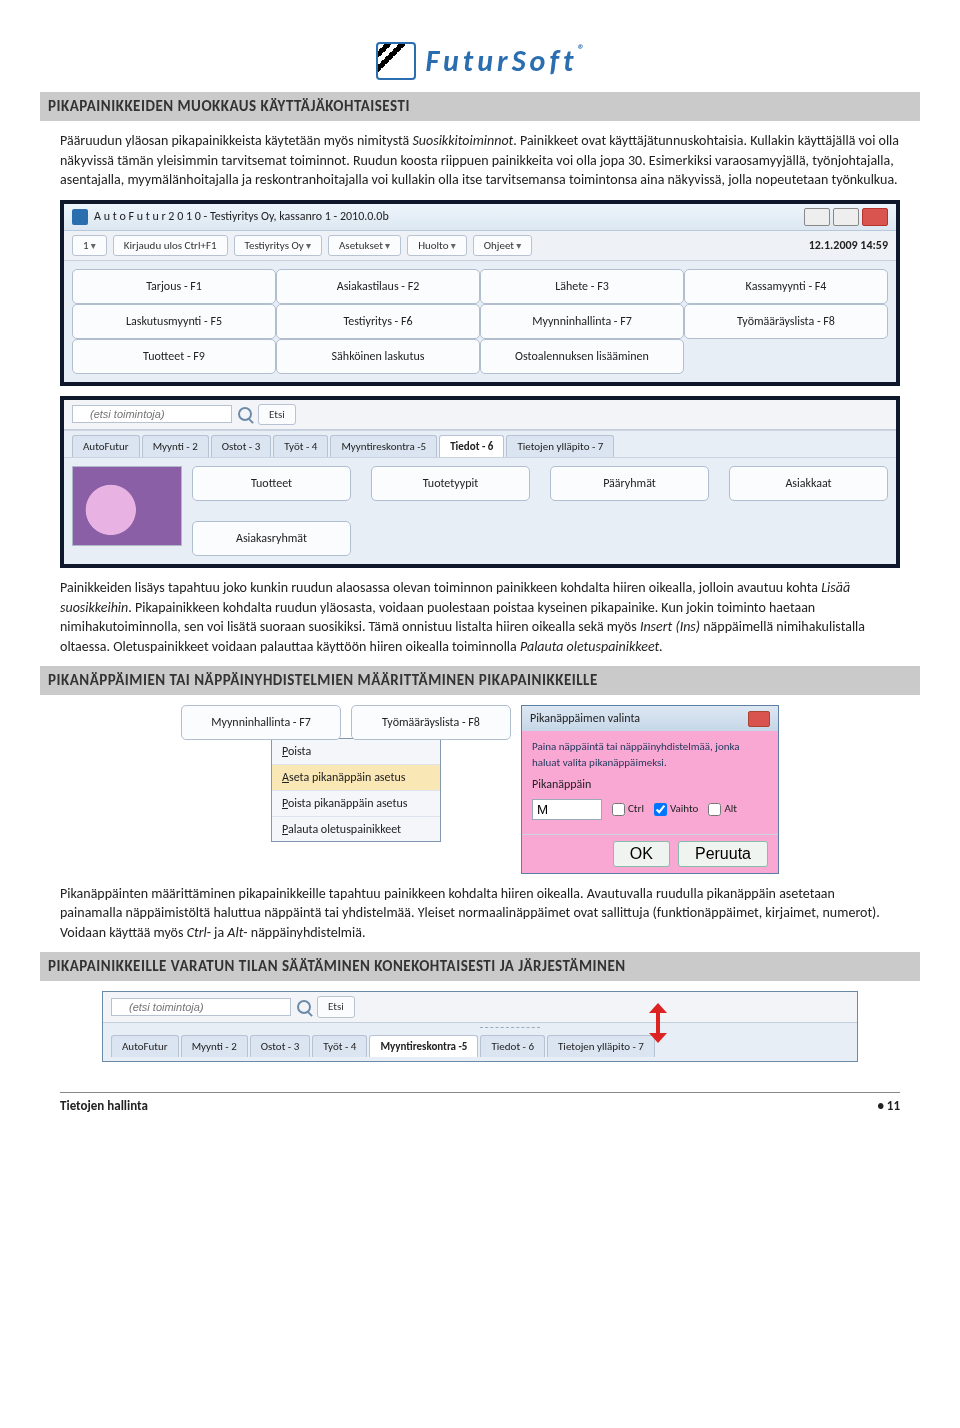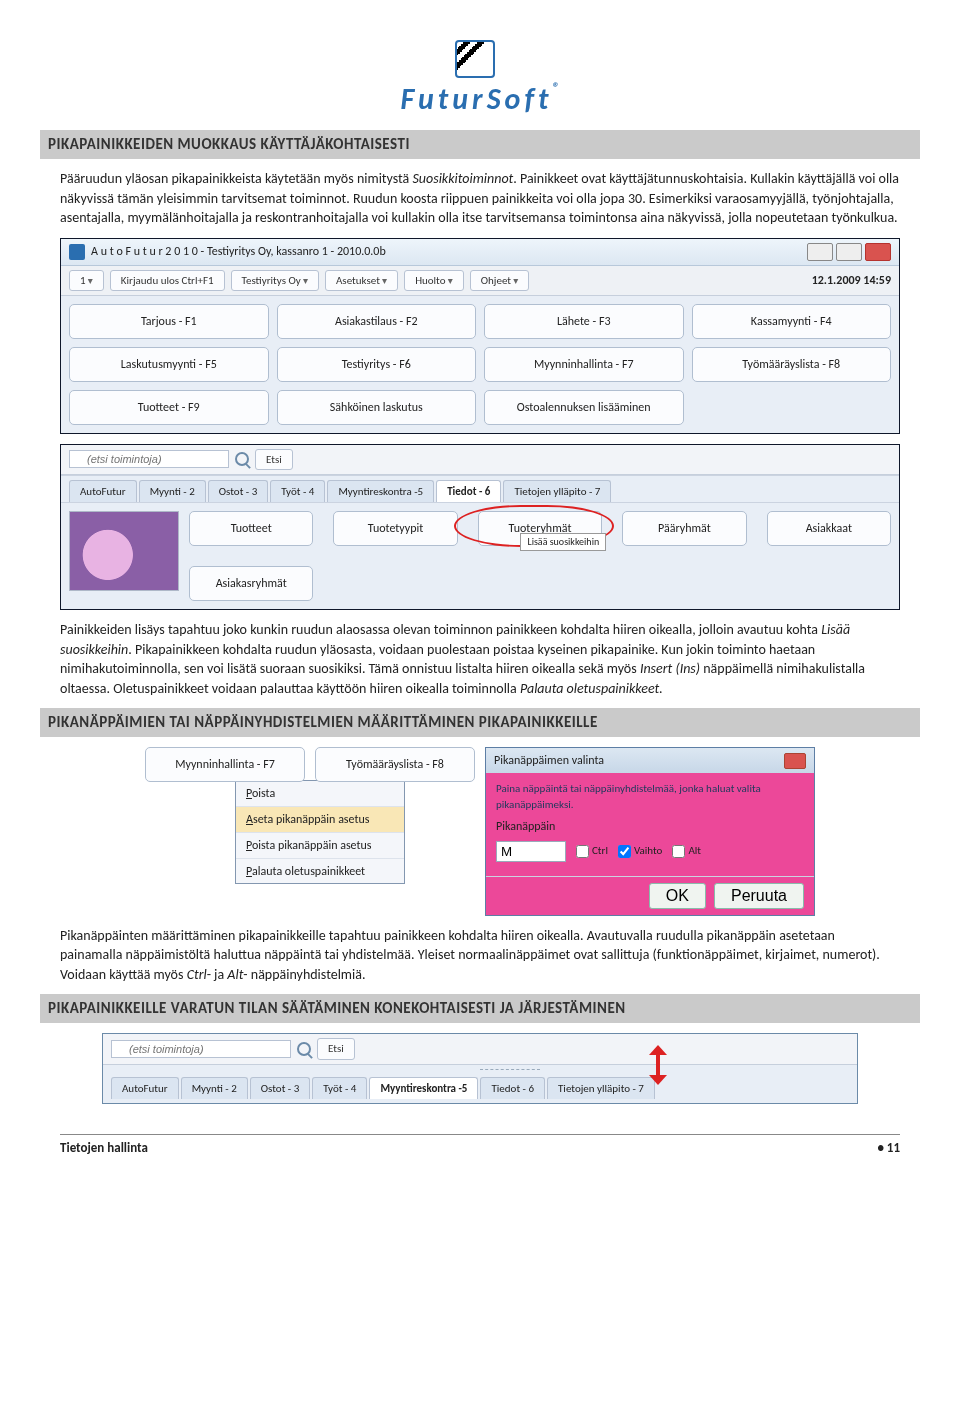--- a/index.html
+++ b/index.html
@@ -6,39 +6,39 @@
   body {
     font-family: Calibri, Arial, sans-serif;
     background: #fff;
     color: #222;
     width: 960px;
     margin: 0 auto;
     font-size: 14px;
     line-height: 1.4;
   }
   .page { padding: 40px 60px 20px 60px; }
-  .logo-row { display:flex; justify-content:space-between; align-items:center; margin-bottom: 4px; flex-direction: column; }
+  .logo-row { display:flex; justify-content:center; align-items:center; margin-bottom: 4px; }
   .logo-flag {
     width: 40px; height: 38px;
     background: linear-gradient(135deg,#fff 0 10%,#000 10% 20%,#fff 20% 30%,#000 30% 40%,#fff 40% 100%);
     border:2px solid #2a6eb0; border-radius:4px; margin-right:10px;
   }
   .logo-text { color:#2a6eb0; font-weight:bold; font-size:30px; letter-spacing:4px; font-style:italic; }
   .logo-text sup { font-size:14px; vertical-align: top; letter-spacing:0; }
   h1.section {
     background:#cacaca; color:#333; font-size:15px; font-weight:600;
     padding:4px 8px; margin: 10px 0 10px -20px; width: calc(100% + 40px);
     letter-spacing: .5px;
   }
   p { margin: 10px 0; color:#222; }
   em { font-style: italic; }
 
   
   .win {
-    border:1px solid #0f172a; background:#e8eef6;
+    border:4px solid #0f172a; background:#e8eef6;
     margin:10px auto; font-size:12px; color:#222;
   }
   .win-title {
     background:linear-gradient(#eef5fb,#dce7f2);
     display:flex; align-items:center; padding:4px 8px;
     border-bottom:1px solid #b7c8da;
   }
   .win-title .icon { width:16px;height:16px;background:#2a6eb0;margin-right:6px;border-radius:2px; }
   .win-title .spacer { flex:1; }
   .win-title .btn { width:26px;height:18px;border:1px solid #888;margin-left:3px;background:#eee;border-radius:2px; }
@@ -47,21 +47,21 @@
     display:flex; align-items:center; gap:6px; padding:4px 8px;
     background:#eef1f5; border-bottom:1px solid #c6cfdc; flex-wrap:wrap;
   }
   .tbtn {
     background:#fbfcfe; border:1px solid #b7c2d3; border-radius:3px;
     padding:2px 10px; font-size:11px; color:#333;
   }
   .drop::after { content:" ▾"; color:#666; font-size:10px; }
   .clock { margin-left:auto; font-weight:bold; }
   .grid4 {
-    display:grid; grid-template-columns:repeat(4,1fr); gap:8px; padding:8px;
+    display:grid; grid-template-columns:repeat(4,1fr); padding:8px;
     background:#e8eef6;
   }
   .bigbtn {
     background:#fbfcfe; border:1px solid #b0bed0; border-radius:5px;
     padding:8px 6px; text-align:center; font-size:12px;
   }
   .tabbar {
     display:flex; gap:2px; padding:4px 8px 0 8px; background:#e8eef6;
     border-top:1px solid #cbd3e0;
   }
@@ -73,21 +73,21 @@
   .panel2 {
     background:#e8eef6; padding:8px; display:flex; gap:10px;
     border-top:1px solid #cbd3e0;
   }
   .leftimg {
     width:110px; height:80px;
     background: radial-gradient(circle at 35% 55%, #e8b3e3 0 30%, #8a5fa6 31% 100%);
     border:1px solid #aeb8c8;
   }
   .grid3 {
-    flex:1; display:grid; grid-template-columns:repeat(5,1fr); gap:20px;
+    flex:1; display:grid; grid-template-columns:repeat(4,1fr); gap:20px;
     position:relative;
   }
   .tag {
     position:absolute; right:-4px; top:22px; background:#fff;
     border:1px solid #999; padding:1px 6px; font-size:10px;
   }
   .circle-em {
     position:absolute; right:-12px; top:-6px; width:160px; height:42px;
     border:2px solid #d22; border-radius:50%/60%;
   }
@@ -105,21 +105,21 @@
   
   .row2 { display:flex; gap:10px; justify-content:center; margin:10px 0; }
   .menu {
     border:1px solid #8397b0; background:#f4f6fa; font-size:12px; width:170px;
   }
   .menu div { padding:4px 10px; border-bottom:1px solid #dde3ec; }
   .menu div:last-child { border-bottom:none; }
   .menu div.hl { background:#f9e7b6; }
   .menu div u { text-decoration: underline; }
 
-  .dlg { border:1px solid #5d7ea5; width:330px; background:#ec4899; font-size:12px; }
+  .dlg { border:1px solid #5d7ea5; width:258px; background:#f9a8d4; font-size:12px; }
   .dlg-title {
     background:linear-gradient(#dce7f2,#c7d7e8); padding:4px 8px;
     display:flex; align-items:center;
   }
   .dlg-title .spacer{flex:1;}
   .dlg-title .close { width:22px;height:16px;background:#d9534f;border:1px solid #a43;border-radius:2px; }
   .dlg-body { padding:8px 10px; }
   .dlg-body .hint { color:#223a5e; font-size:11px; margin-bottom:6px; }
   .fieldrow { display:flex; align-items:center; gap:10px; margin:6px 0; }
   .fieldrow input[type=text] { width:70px; border:1px solid #9ab; padding:2px 4px; }
@@ -219,25 +219,20 @@
       <div class="tab">Työt - 4</div>
       <div class="tab">Myyntireskontra -5</div>
       <div class="tab active">Tiedot - 6</div>
       <div class="tab">Tietojen ylläpito - 7</div>
     </div>
     <div class="panel2">
       <div class="leftimg"></div>
       <div class="grid3">
         <div class="bigbtn">Tuotteet</div>
         <div class="bigbtn">Tuotetyypit</div>
-        <div style="position:relative;">
-          <div class="bigbtn">Tuoteryhmät</div>
-          <div class="circle-em"></div>
-          <div class="tag">Lisää suosikkeihin</div>
-        </div>
         <div class="bigbtn">Pääryhmät</div>
         <div class="bigbtn">Asiakkaat</div>
         <div class="bigbtn">Asiakasryhmät</div>
       </div>
     </div>
   </div>
 
   <p>
     <span>Painikkeiden lisäys tapahtuu joko kunkin ruudun alaosassa olevan  toiminnon painikkeen kohdalta hiiren oikealla, jolloin avautuu kohta </span><em>Lisää suosikkeihin</em><span>. Pikapainikkeen kohdalta ruudun yläosasta, voidaan puolestaan poistaa kyseinen pikapainike. Kun jokin toiminto haetaan nimihakutoiminnolla, sen voi lisätä suoraan suosikiksi. Tämä onnistuu listalta hiiren oikealla sekä myös </span><em>Insert (Ins)</em><span> näppäimellä nimihaku­listalla oltaessa. Oletuspainikkeet voidaan palauttaa käyttöön hiiren oikealla toiminnolla </span><em>Palauta oletuspainikkeet.</em>
   </p>

